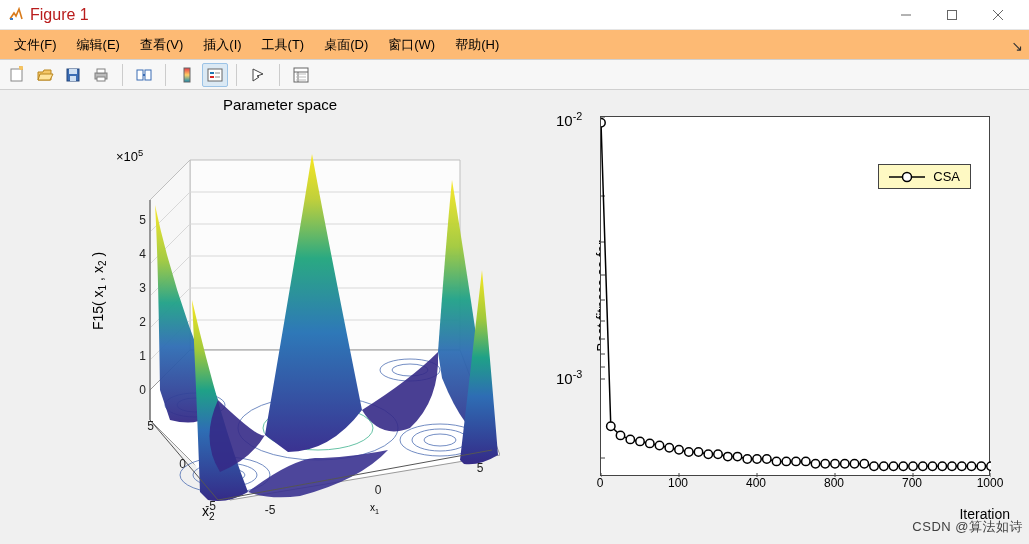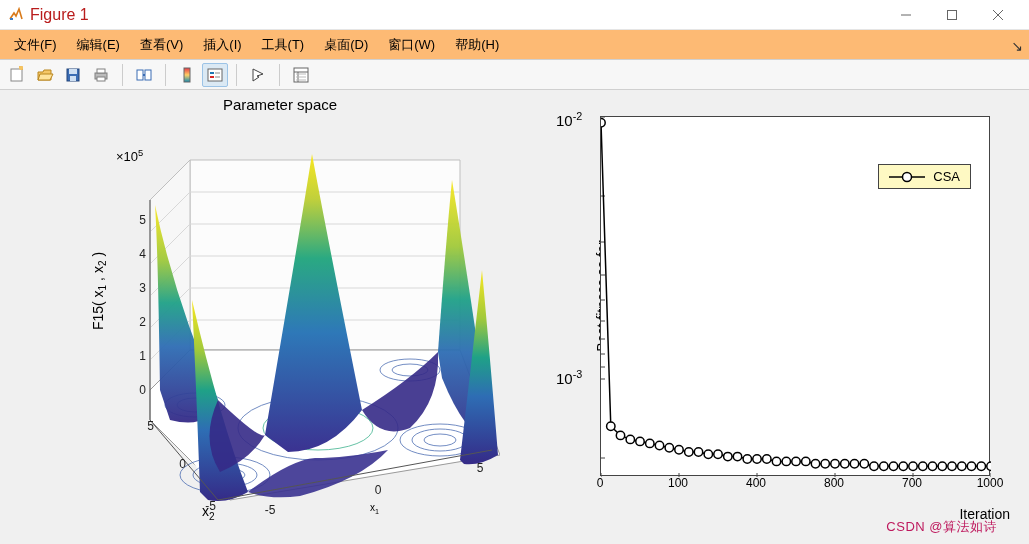--- a/index.html
+++ b/index.html
@@ -83,21 +83,21 @@
     }
     .legend .swatch { display:flex; align-items:center; }
     .chart3d-title { position:absolute; left:0; right:0; top:0; text-align:center; font-size:15px; }
     .chart3d-canvas { position:absolute; left:40px; top:24px; width:400px; height:400px; }
     .ax3-zlabel { position:absolute; left:0; top:195px; transform: translateY(-50%) rotate(-90deg); font-size:14px; white-space:nowrap; }
     .ax3-zmult { position:absolute; left:56px; top:52px; font-size:13px; }
     .ax3-xlabel { position:absolute; left:310px; bottom:10px; font-size:10px; }
     .ax3-ylabel { position:absolute; left:114px; bottom:4px; font-size:14px;margin-left:28px; }
     .sub { font-size: 0.72em; vertical-align: sub; }
     .sup { font-size: 0.72em; vertical-align: super; }
-    .watermark { position:absolute; right:32px; bottom:8px; color:#be185d; font-size:13px; letter-spacing:0.5px; pointer-events:none;}
+    .watermark { position:absolute; right:6px; bottom:8px; color:#404040; font-size:13px; letter-spacing:0.5px; pointer-events:none;}
   </style>
 </head>
 <body>
 
 <div class="titlebar">
   <span class="appicon">
     <svg width="16" height="16" viewBox="0 0 16 16">
       <path d="M2 12 L6 6 L8 9 L11 2 L14 12" fill="none" stroke="#d97a1a" stroke-width="1.6"></path>
       <path d="M2 12 L5 12" stroke="#3a7cc4" stroke-width="2"></path>
     </svg>

